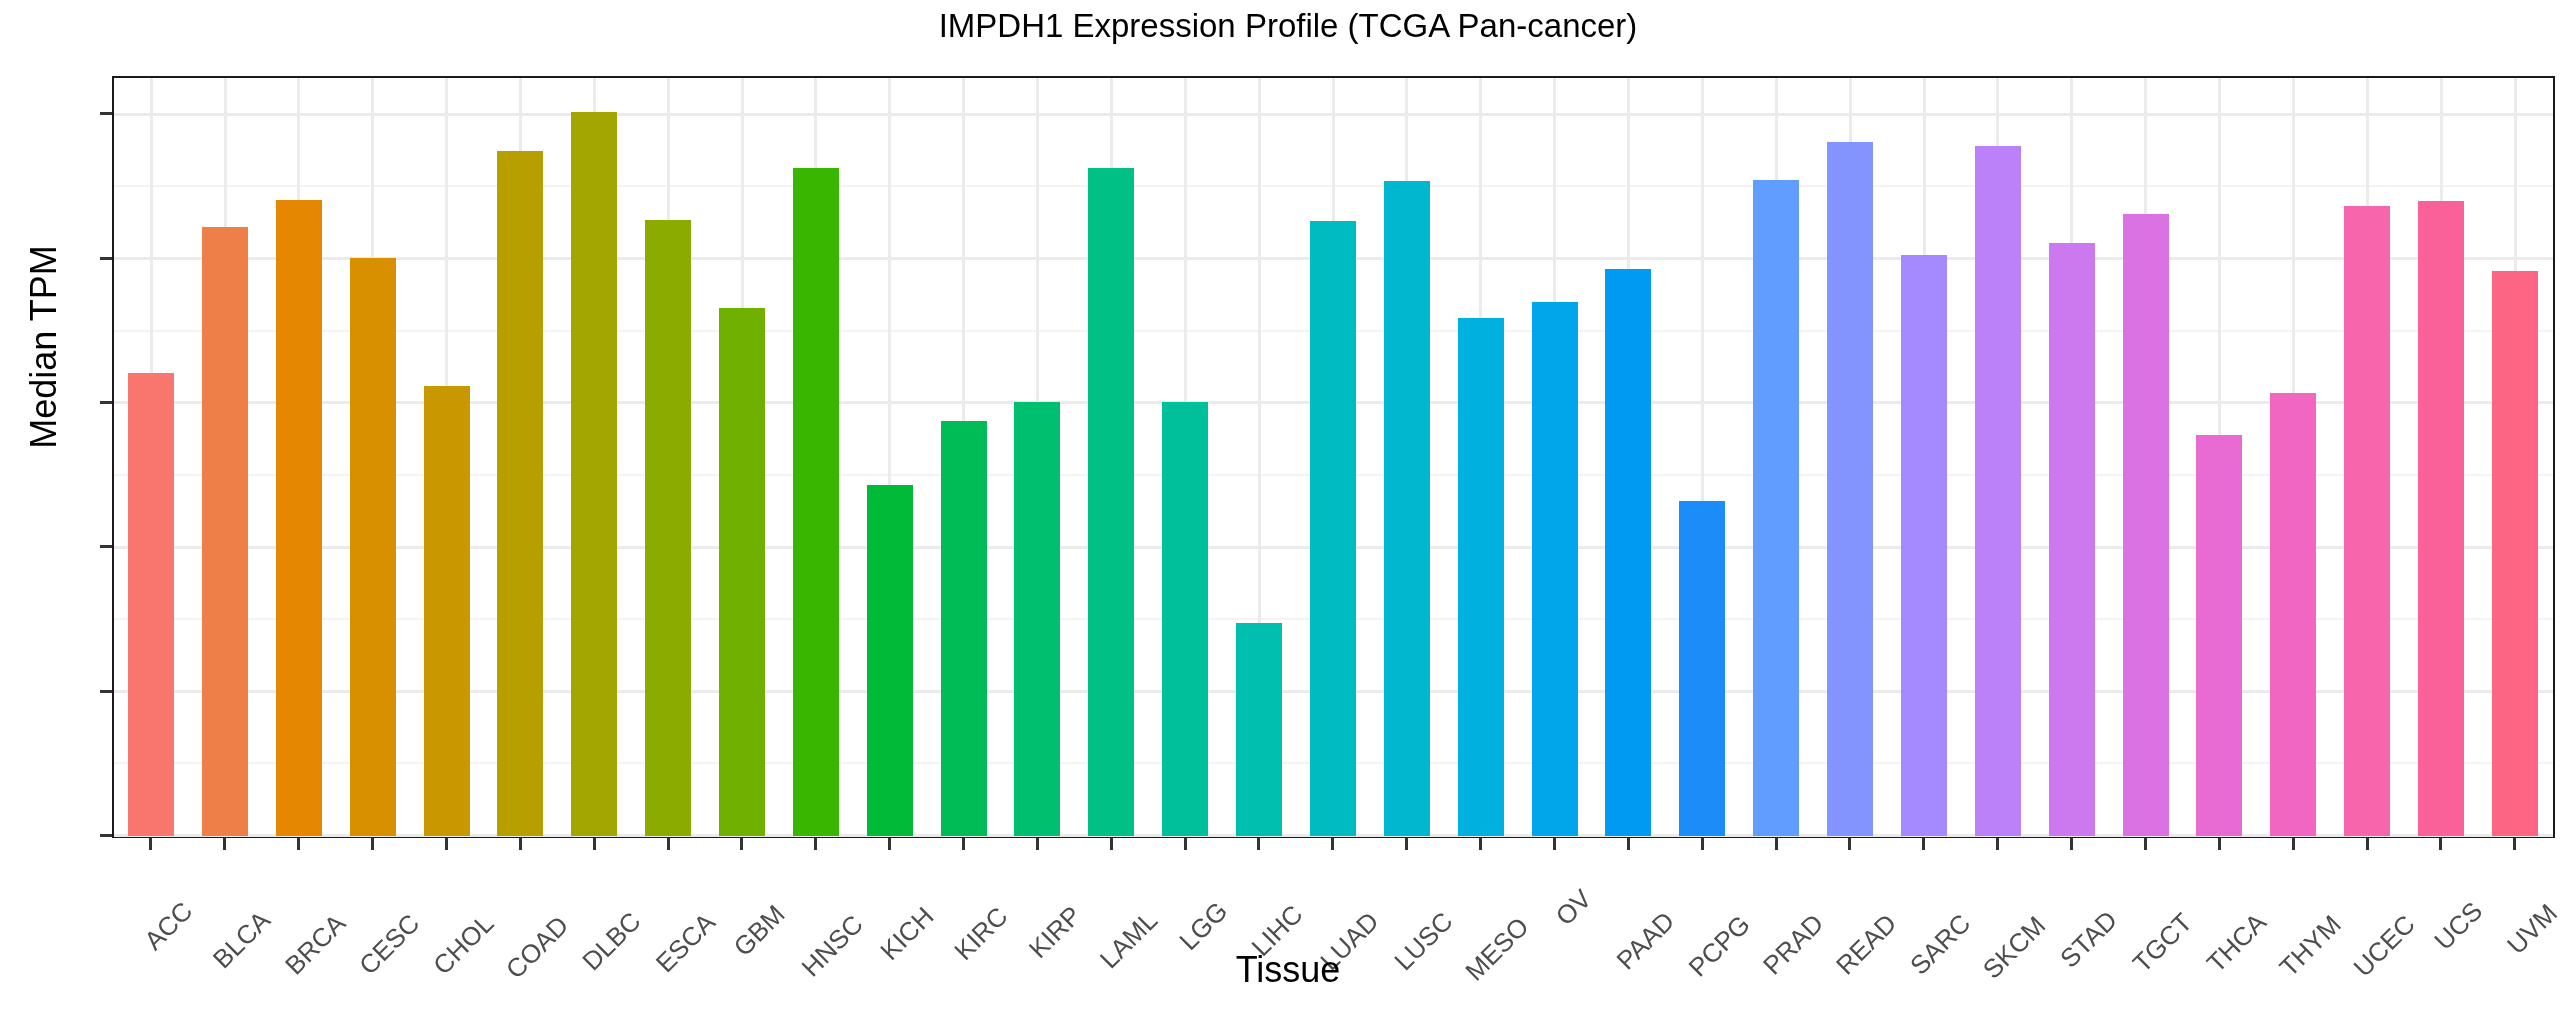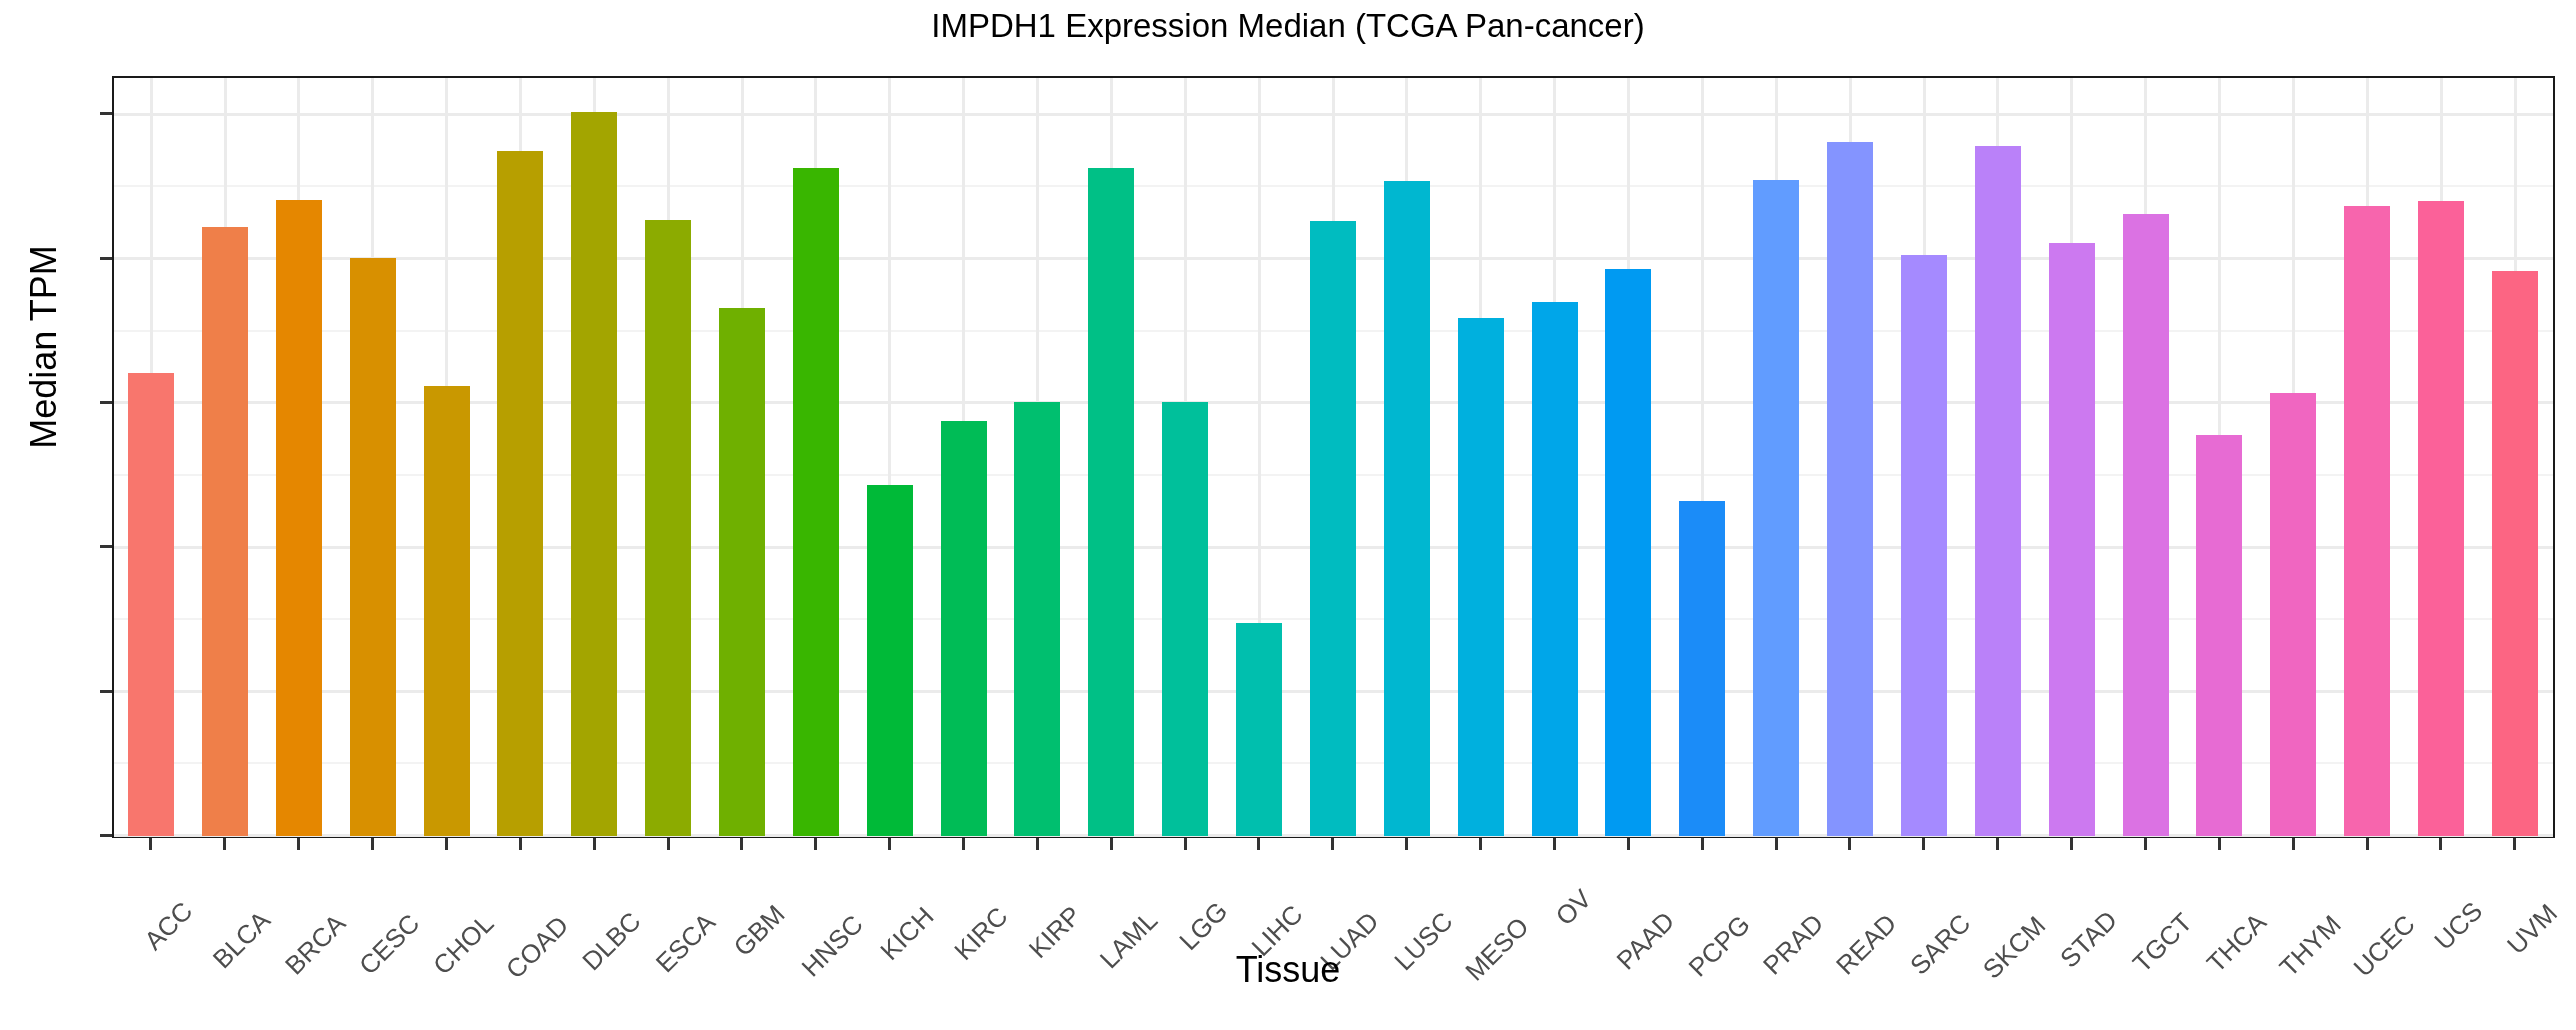--- a/index.html
+++ b/index.html
@@ -136,21 +136,21 @@
   .xtick-label > span {
     display: inline-block;
     transform: translate(-100%, 0);
   }
 </style>
 </head>
 <body>
 
 <div class="figure">
 
-  <div class="chart-title">IMPDH1 Expression Median (TCGA Pan-cancer)</div>
+  <div class="chart-title">IMPDH1 Expression Profile (TCGA Pan-cancer)</div>
 
   <div class="ylabel">Median TPM</div>
 
   <div id="y-ticks">
       <div class="ytick" style="top: 834px;"></div>
       <div class="ytick" style="top: 690px;"></div>
       <div class="ytick" style="top: 545px;"></div>
       <div class="ytick" style="top: 401px;"></div>
       <div class="ytick" style="top: 257px;"></div>
       <div class="ytick" style="top: 112px;"></div>

